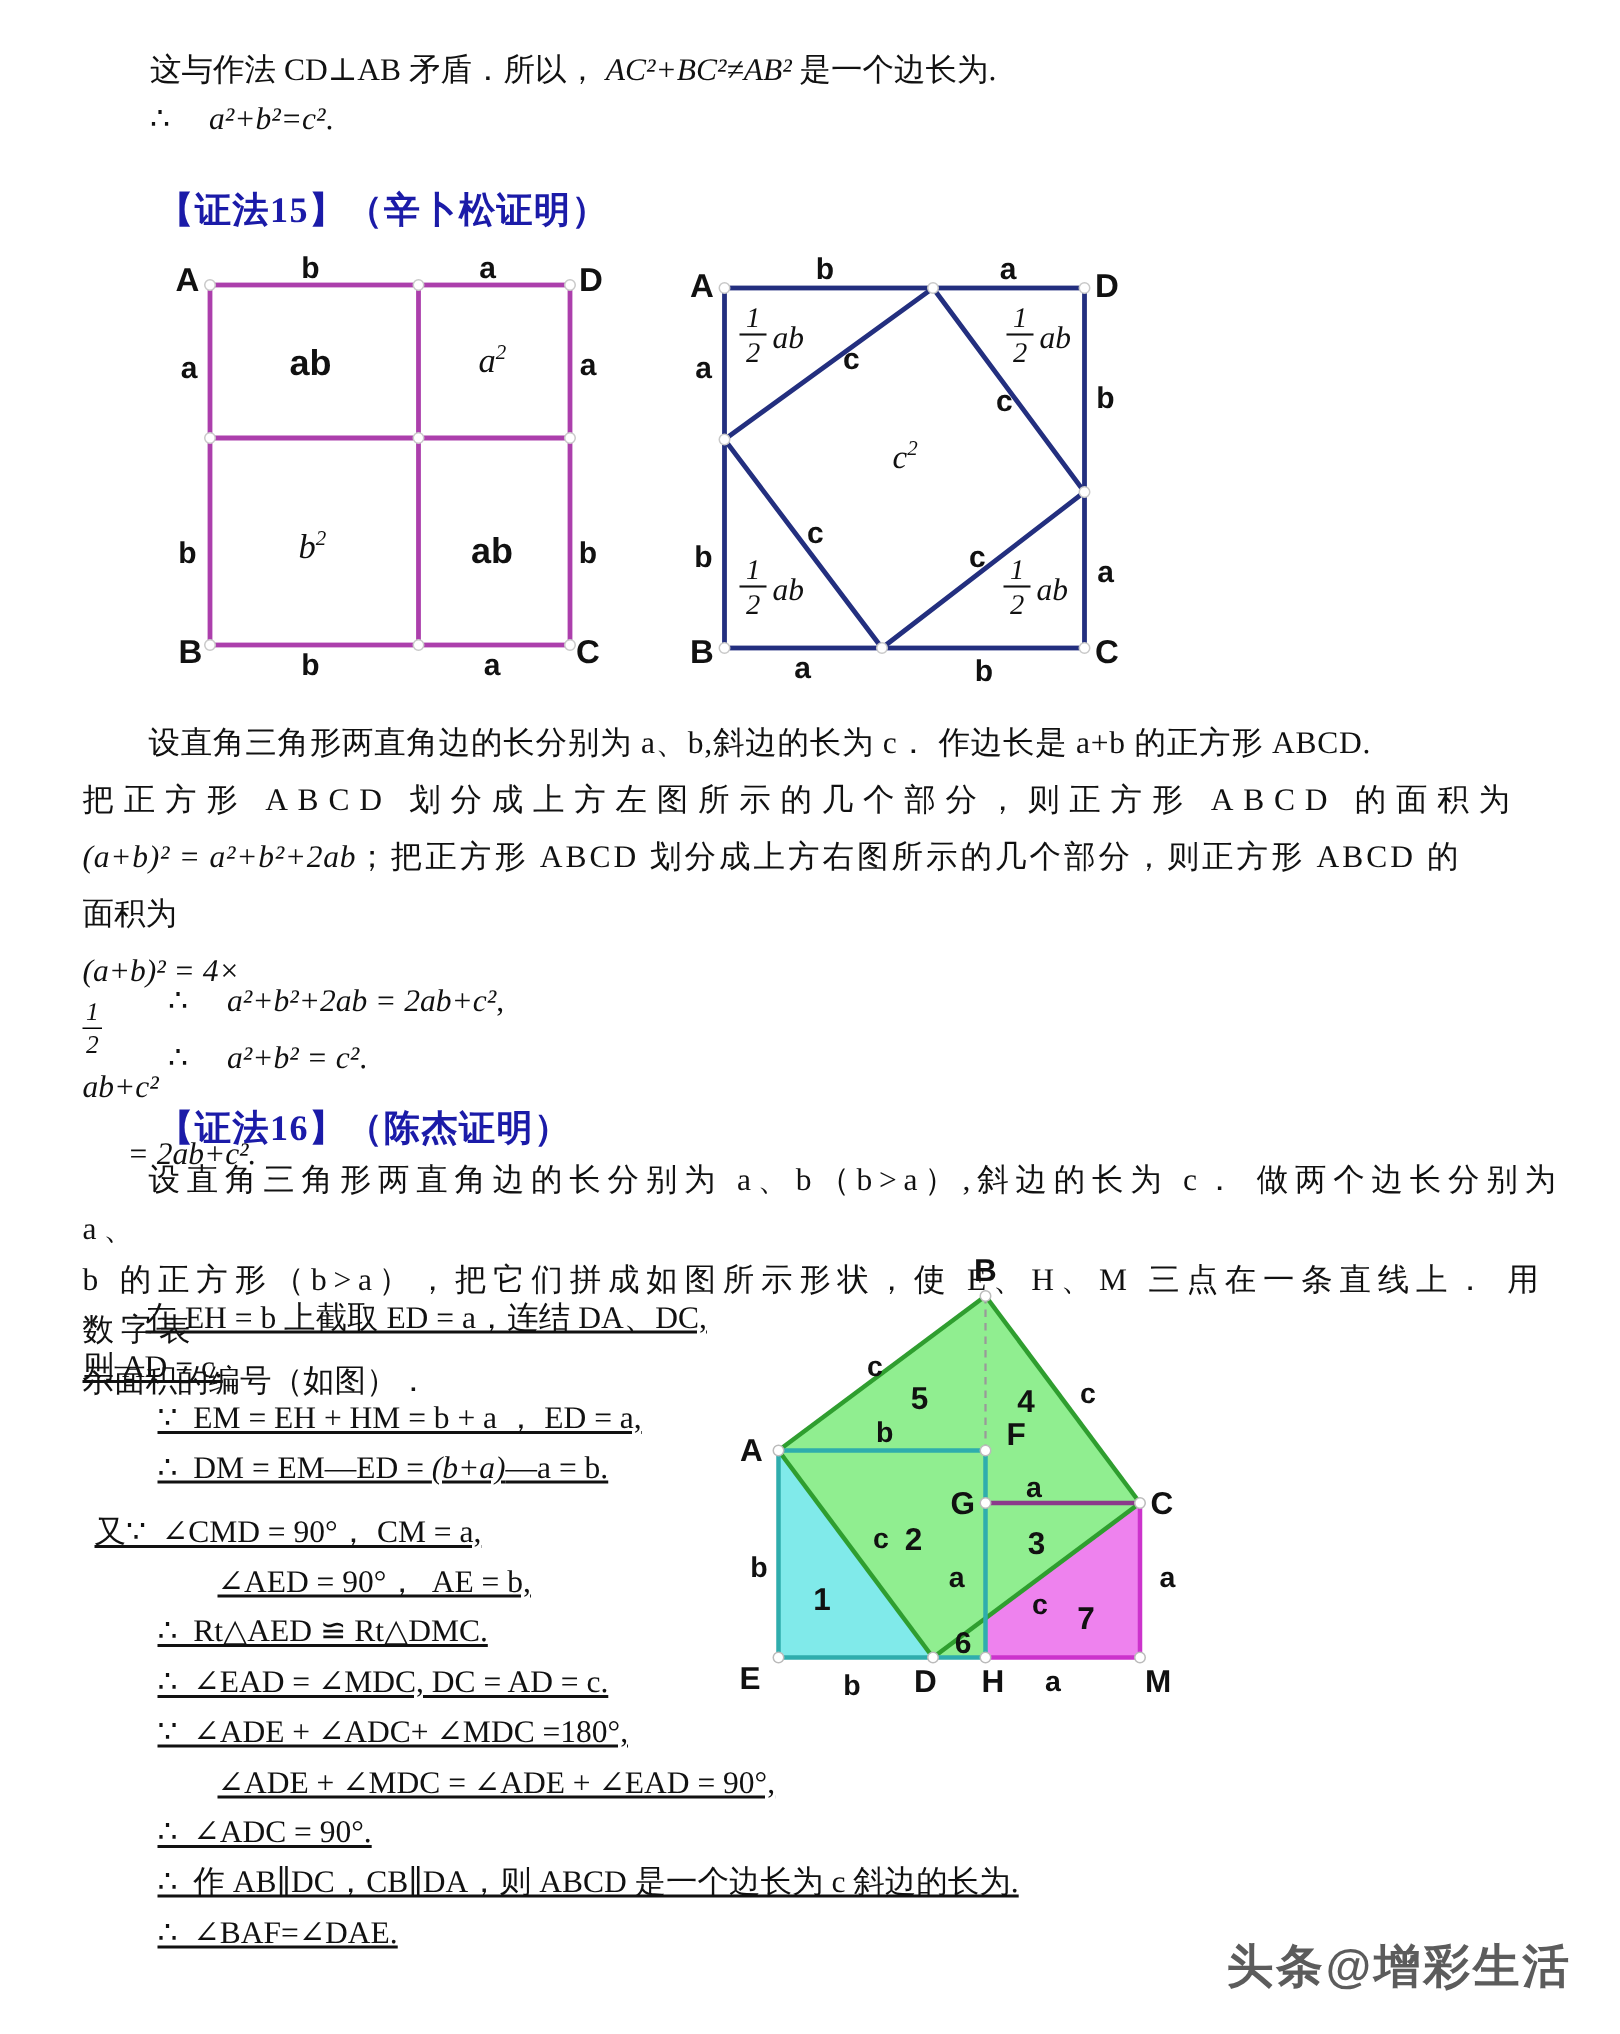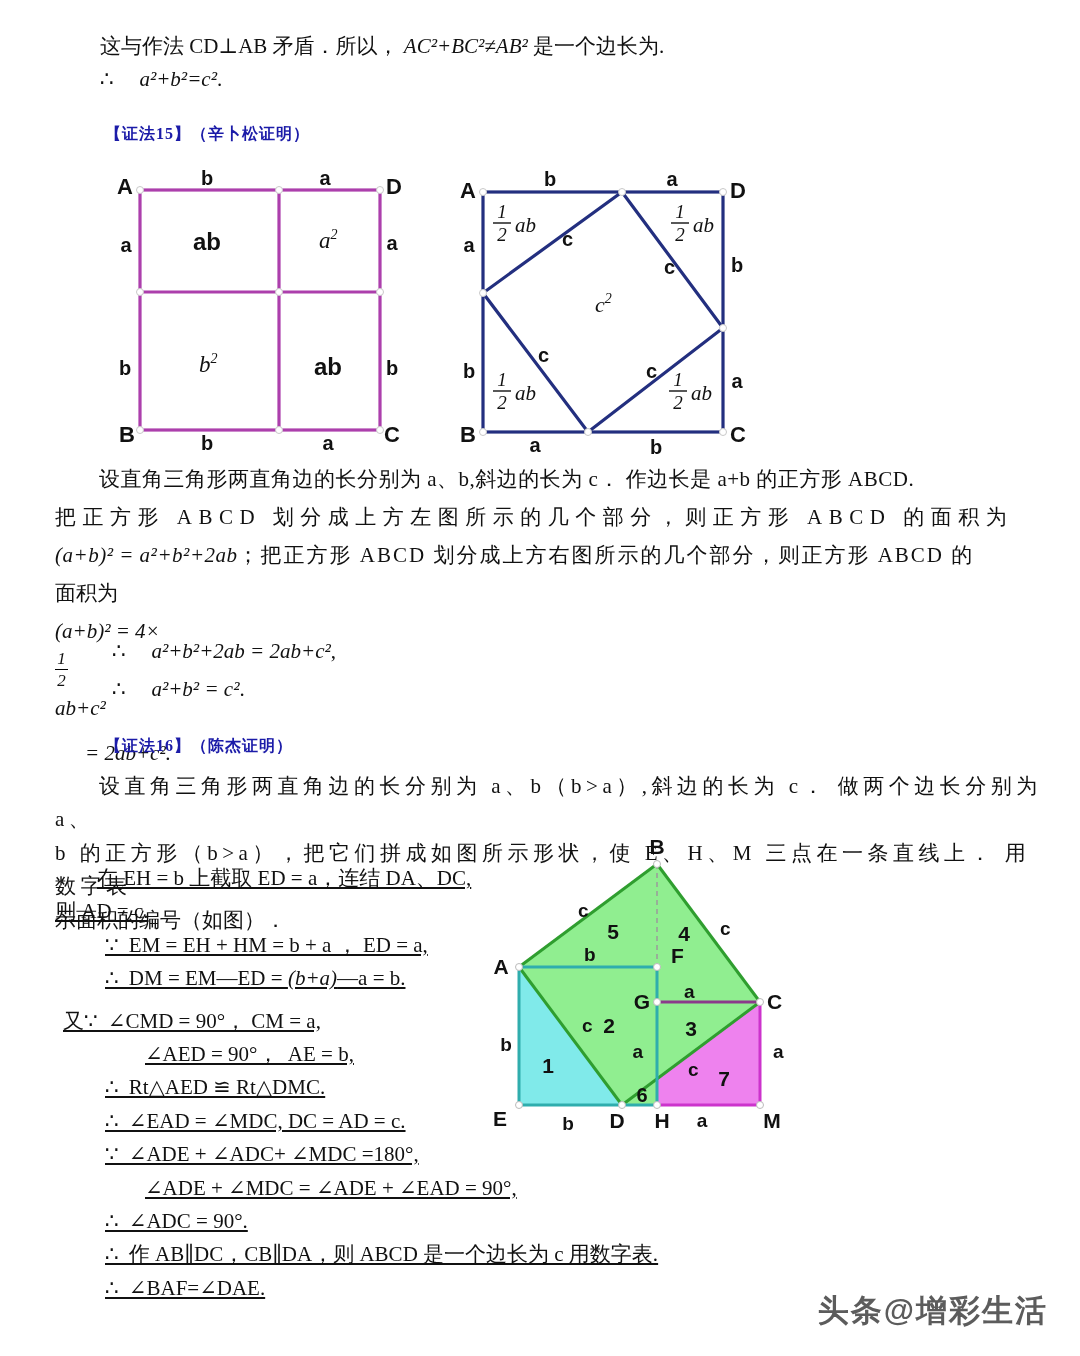--- a/index.html
+++ b/index.html
@@ -1,21 +1,21 @@
 <!DOCTYPE html>
 <html><head>
 <meta charset="utf-8">
 <style>
   html,body{margin:0;padding:0;background:#fff;}
   #page{position:relative;width:1080px;height:1356px;background:#ffffff;overflow:hidden;
         font-family:"Liberation Serif","DejaVu Serif","DejaVu Sans",serif;color:#111;}
   .abs{position:absolute;}
   .line{font-size:21px;line-height:33px;white-space:pre-wrap;}
   .it{font-style:italic;}
-  .heading{font-size:16px;font-weight:bold;color:#1b1ba8;letter-spacing:1px;}
+  .heading{font-size:24px;font-weight:bold;color:#1b1ba8;letter-spacing:1px;}
   .sym{margin-right:26px;}
   .frac{display:inline-flex;flex-direction:column;align-items:center;vertical-align:-10px;
         font-size:17px;line-height:1;font-style:italic;}
   .frac .bar{width:13px;height:1.5px;background:#000;margin:1.5px 0;}
   .tail{display:inline-block;margin-left:30px;transform:translateY(7px);}
   .ls05{letter-spacing:.5px;}
   .ls4{letter-spacing:4.5px;}
   .ls6{letter-spacing:6.5px;}
   .ls2{letter-spacing:2px;}
   .p15line{font-size:21px;line-height:38px;white-space:pre-wrap;}
@@ -124,21 +124,21 @@
       <text class="ser" x="75" y="240" font-size="21">ab</text>
     </g>
     <g>
       <text class="ser" x="238" y="226" font-size="19" text-anchor="middle">1</text>
       <line x1="229" y1="231" x2="247" y2="231" stroke="#111" stroke-width="1.4"></line>
       <text class="ser" x="238" y="249" font-size="19" text-anchor="middle">2</text>
       <text class="ser" x="251" y="240" font-size="21">ab</text>
     </g>
   </svg>
 
-  <div class="abs" style="left:55px;top:460px;width:990px;">
+  <div class="abs" style="left:55px;top:476px;width:990px;">
     <div class="p15line ls05" style="text-indent:44px;">设直角三角形两直角边的长分别为 a、b,斜边的长为 c． 作边长是 a+b 的正方形 ABCD.</div>
     <div class="p15line ls6">把正方形 ABCD 划分成上方左图所示的几个部分，则正方形 ABCD 的面积为</div>
     <div class="p15line ls2"><span class="it ls05">(a+b)² = a²+b²+2ab</span><span>；把正方形 ABCD 划分成上方右图所示的几个部分，则正方形 ABCD 的</span></div>
     <div class="p15line" style="height:58px;display:flex;align-items:flex-start;flex-direction:column;">
       <span style="margin-right:28px;">面积为</span><span class="it">(a+b)² = 4×</span><span class="frac"><span>1</span><span class="bar"></span><span>2</span></span><span class="it">ab+c²</span><span class="tail it">= 2ab+c².</span>
     </div>
     <div class="p15line" style="padding-left:57px;"><span class="sym">∴</span><span class="it">a²+b²+2ab = 2ab+c²</span><span>,</span></div>
     <div class="p15line" style="padding-left:57px;"><span class="sym">∴</span><span class="it">a²+b² = c²</span><span>.</span></div>
   </div>
 
@@ -227,19 +227,19 @@
     <div class="p16line">则 AD = c.</div>
     <div class="p16line pl50">∵  EM = EH + HM = b + a ， ED = a,</div>
     <div class="p16line pl50"><span>∴  DM = EM—ED = </span><span class="it">(b+a)</span><span>—a = b.</span></div>
     <div class="p16line pl8 gap8">又∵  ∠CMD = 90°， CM = a,</div>
     <div class="p16line pl90">∠AED = 90°，  AE = b,</div>
     <div class="p16line pl50">∴  Rt△AED ≌ Rt△DMC.</div>
     <div class="p16line pl50">∴  ∠EAD = ∠MDC, DC = AD = c.</div>
     <div class="p16line pl50">∵  ∠ADE + ∠ADC+ ∠MDC =180°,</div>
     <div class="p16line pl90">∠ADE + ∠MDC = ∠ADE + ∠EAD = 90°,</div>
     <div class="p16line pl50">∴  ∠ADC = 90°.</div>
-    <div class="p16line pl50">∴  作 AB∥DC，CB∥DA，则 ABCD 是一个边长为 c 用数字表.</div>
+    <div class="p16line pl50">∴  作 AB∥DC，CB∥DA，则 ABCD 是一个边长为 c 斜边的长为.</div>
     <div class="p16line pl50">∴  ∠BAF=∠DAE.</div>
   </div>
 
   <div class="abs watermark" style="right:32px;top:1290px;">头条@增彩生活</div>
 
 </div>
 
 </body></html>

